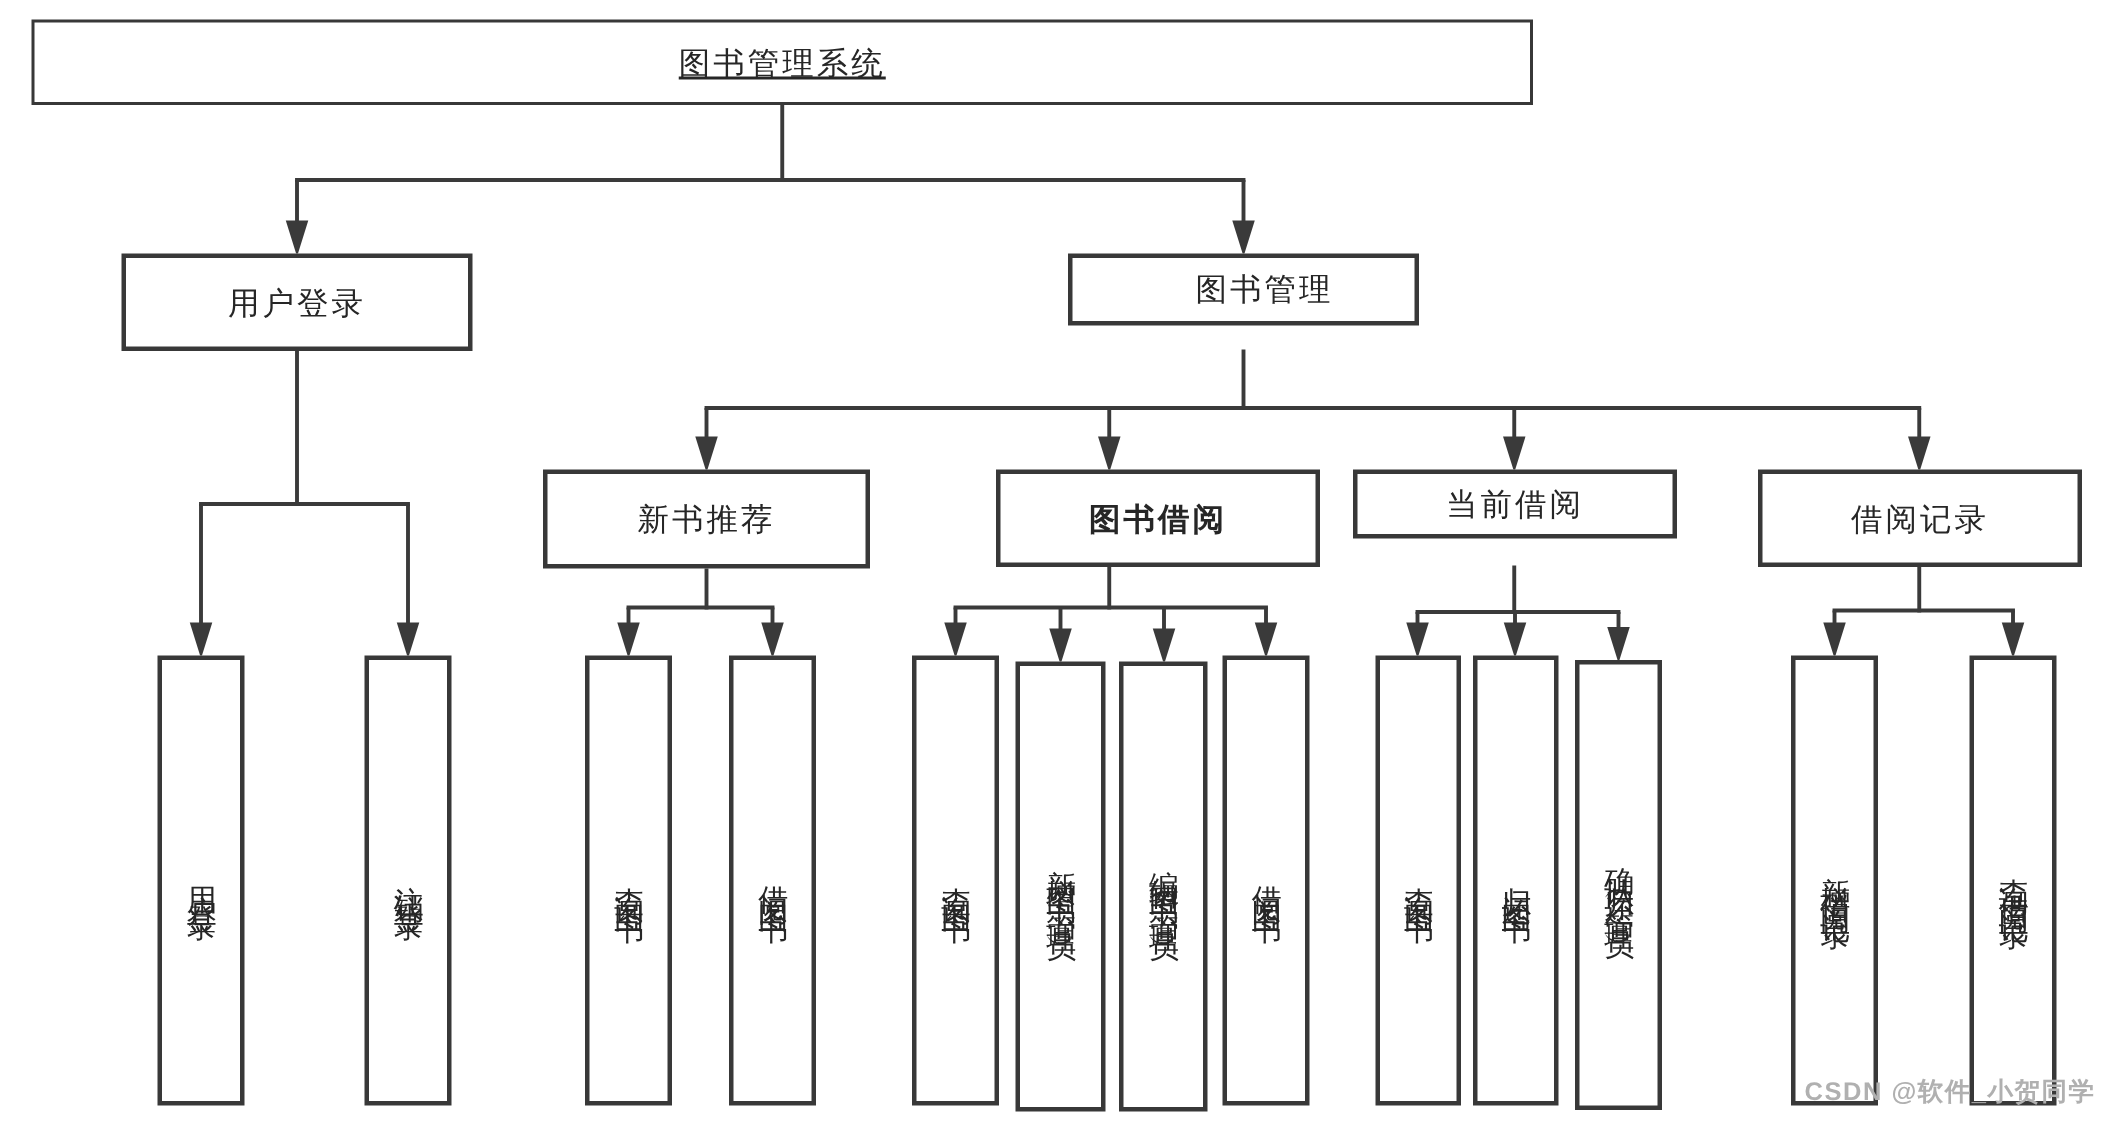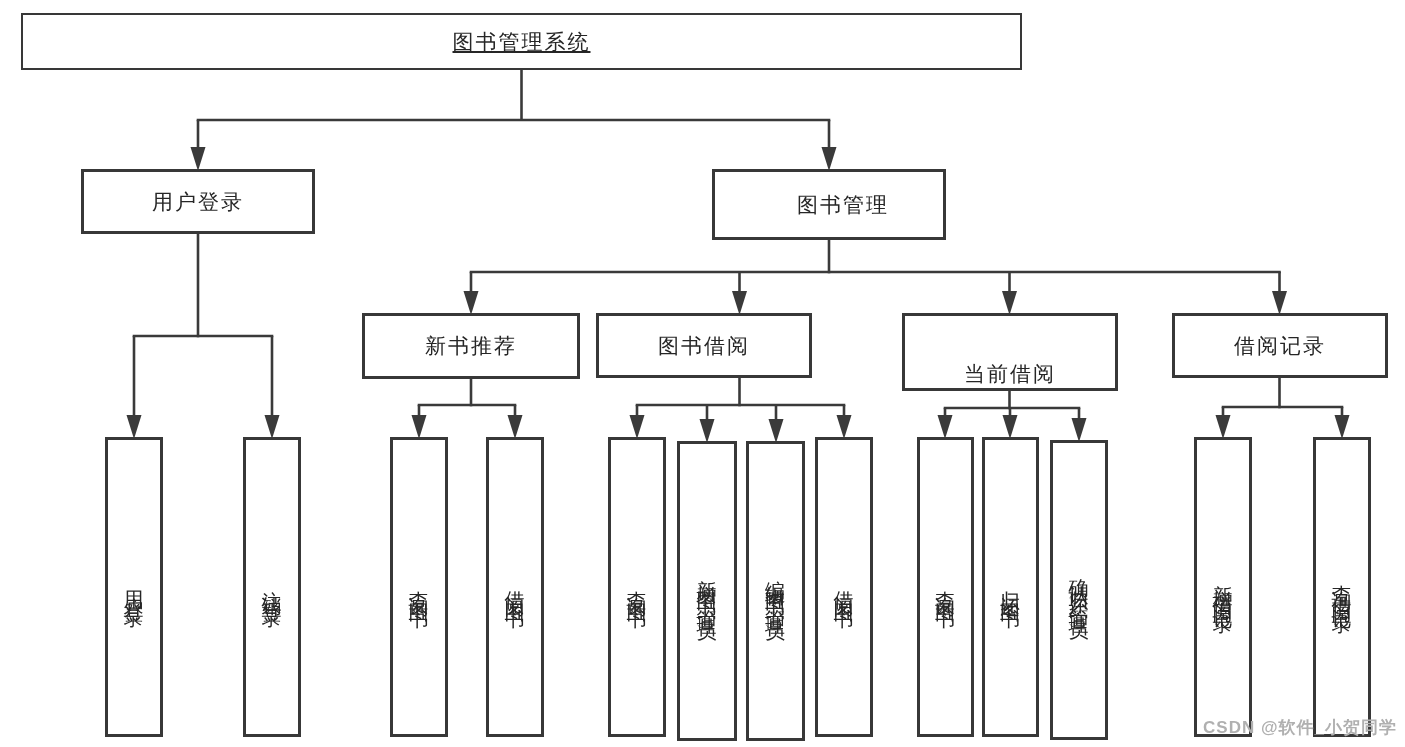--- a/index.html
+++ b/index.html
@@ -95,31 +95,31 @@
   <polygon points="1334.5,415 1349.5,415 1342,439"></polygon>
 </svg>
 
 <div class="box hbox rootbox" style="left:21px;top:13px;width:1001px;height:57px;">
   <span>图书管理系统</span>
 </div>
 
 <div class="box hbox" style="left:81px;top:169px;width:234px;height:65px;">
   <span>用户登录</span>
 </div>
-<div class="box hbox" style="left:712px;top:169px;width:234px;height:71px;padding-left:28px;">
+<div class="box hbox" style="left:712px;top:169px;width:234px;height:48px;padding-left:28px;">
   <span>图书管理</span>
 </div>
 
 <div class="box hbox" style="left:362px;top:313px;width:218px;height:66px;">
   <span>新书推荐</span>
 </div>
-<div class="box hbox" style="left:596px;top:313px;width:216px;height:65px;">
+<div class="box hbox" style="left:664px;top:313px;width:216px;height:65px;font-weight:bold;">
   <span>图书借阅</span>
 </div>
-<div class="box hbox" style="left:902px;top:313px;width:216px;height:78px;align-items:flex-end;">
+<div class="box hbox" style="left:902px;top:313px;width:216px;height:46px;">
   <span>当前借阅</span>
 </div>
 <div class="box hbox" style="left:1172px;top:313px;width:216px;height:65px;">
   <span>借阅记录</span>
 </div>
 
 <div class="box vbox" style="left:105px;top:437px;width:58px;height:300px;">
   <span>用户登录</span>
 </div>
 <div class="box vbox" style="left:243px;top:437px;width:58px;height:300px;">

